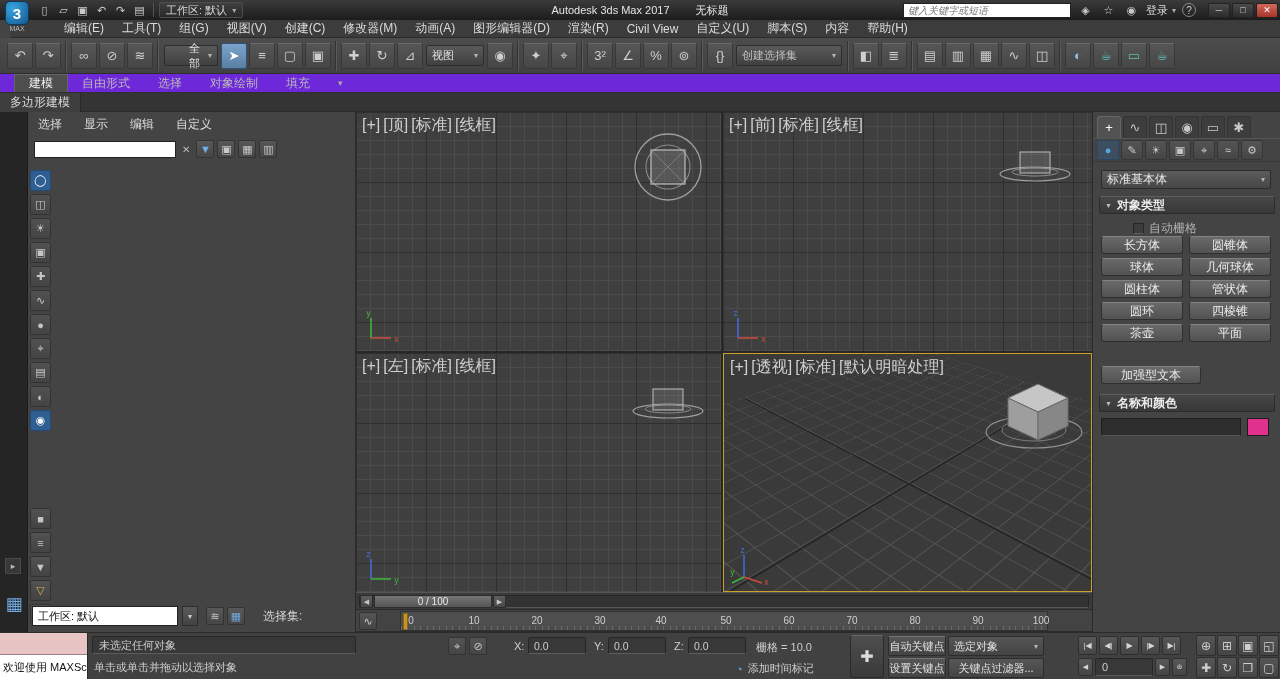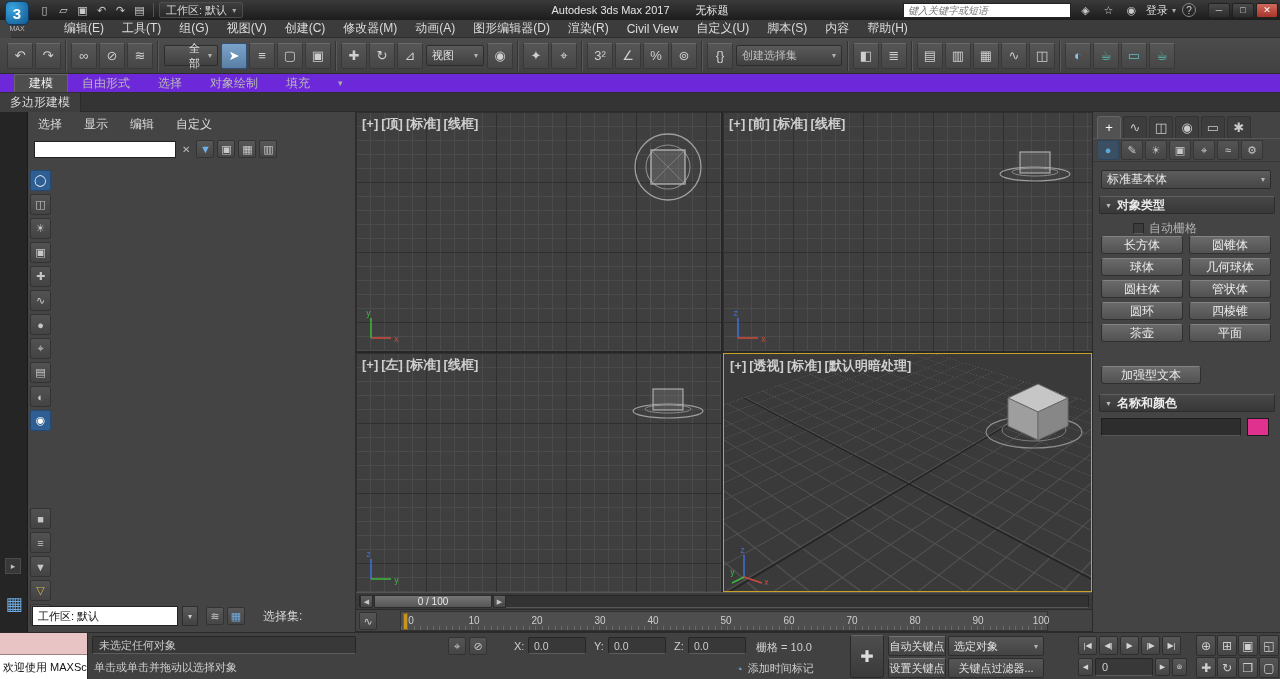--- a/index.html
+++ b/index.html
@@ -75,21 +75,21 @@
 #exp-selset-label{margin-left:14px;color:#d6d6d6;}
 
 
 #vp-area{position:absolute;left:356px;top:112px;width:736px;height:480px;background:#272727;}
 .vp{position:absolute;overflow:hidden;}
 .vp-ortho{background-color:#3f3f3f;background-image:linear-gradient(to right,#2f2f2f 1px,transparent 1px),linear-gradient(to bottom,#2f2f2f 1px,transparent 1px),linear-gradient(to right,#4b4b4b 1px,transparent 1px),linear-gradient(to bottom,#4b4b4b 1px,transparent 1px);background-size:70px 70px,70px 70px,14px 14px,14px 14px;}
 #vp-top{left:0;top:0;width:365px;height:239px;}
 #vp-front{left:367px;top:0;width:369px;height:239px;}
 #vp-left{left:0;top:241px;width:365px;height:239px;}
 #vp-persp{left:367px;top:241px;width:369px;height:239px;background:#3a3a3a;border:1px solid #c9a227;}
-.vp-label{position:absolute;left:6px;top:3px;font-size:13px;color:#cfcfcf;z-index:5;font-weight:bold;}
+.vp-label{position:absolute;left:6px;top:3px;font-size:16px;color:#cfcfcf;z-index:5;}
 .vp-label span{margin-right:3px;}
 .persp-grid{position:absolute;left:-115px;top:-170px;width:600px;height:600px;background-image:linear-gradient(to right,#262626 299px,#1f1f1f 299px,#1f1f1f 301px,transparent 301px),linear-gradient(to bottom,transparent 299px,#1f1f1f 299px,#1f1f1f 301px,transparent 301px),linear-gradient(to right,#555 1px,transparent 1px),linear-gradient(to bottom,#555 1px,transparent 1px);background-size:600px 600px,600px 600px,27px 27px,27px 27px;background-image:linear-gradient(to right,transparent 299px,#242424 299px,#242424 301px,transparent 301px),linear-gradient(to bottom,transparent 299px,#242424 299px,#242424 301px,transparent 301px),linear-gradient(to right,#525252 1px,transparent 1px),linear-gradient(to bottom,#525252 1px,transparent 1px);transform:perspective(520px) rotateX(56deg) rotateZ(43deg);}
 .vp-objects{position:absolute;left:0;top:0;z-index:3;}
 .tripod{position:absolute;left:6px;bottom:4px;z-index:4;}
 .tripod text{font-size:8px;font-family:"DejaVu Sans Mono",monospace;}
 .tripod line{stroke-width:1.5;}
 
 
 #time-slider{position:absolute;left:356px;top:592px;width:736px;height:18px;background:#3a3a3a;border-top:1px solid #555;border-bottom:1px solid #2b2b2b;}
 #ts-track{position:absolute;left:3px;top:2px;width:730px;height:13px;background:#333;border:1px solid #262626;border-bottom-color:#565656;}
@@ -417,21 +417,21 @@
   <div class="ts-arrow" id="ts-next">▶</div>
 </div>
 <div id="trackbar">
   <div id="tb-curve">∿</div>
   <div id="ruler">
     <div id="frame-marker"></div>
   <span class="tick" style="left: 10px;">0</span>
       <span class="tick" style="left: 73px;">10</span>
       <span class="tick" style="left: 136px;">20</span>
       <span class="tick" style="left: 199px;">30</span>
-      <span class="tick" style="left: 252px;">40</span>
+      <span class="tick" style="left: 260px;">40</span>
       <span class="tick" style="left: 325px;">50</span>
       <span class="tick" style="left: 388px;">60</span>
       <span class="tick" style="left: 451px;">70</span>
       <span class="tick" style="left: 514px;">80</span>
       <span class="tick" style="left: 577px;">90</span>
       <span class="tick" style="left: 640px;">100</span>
     </div>
 </div>
 
 <div id="cmdpanel">

